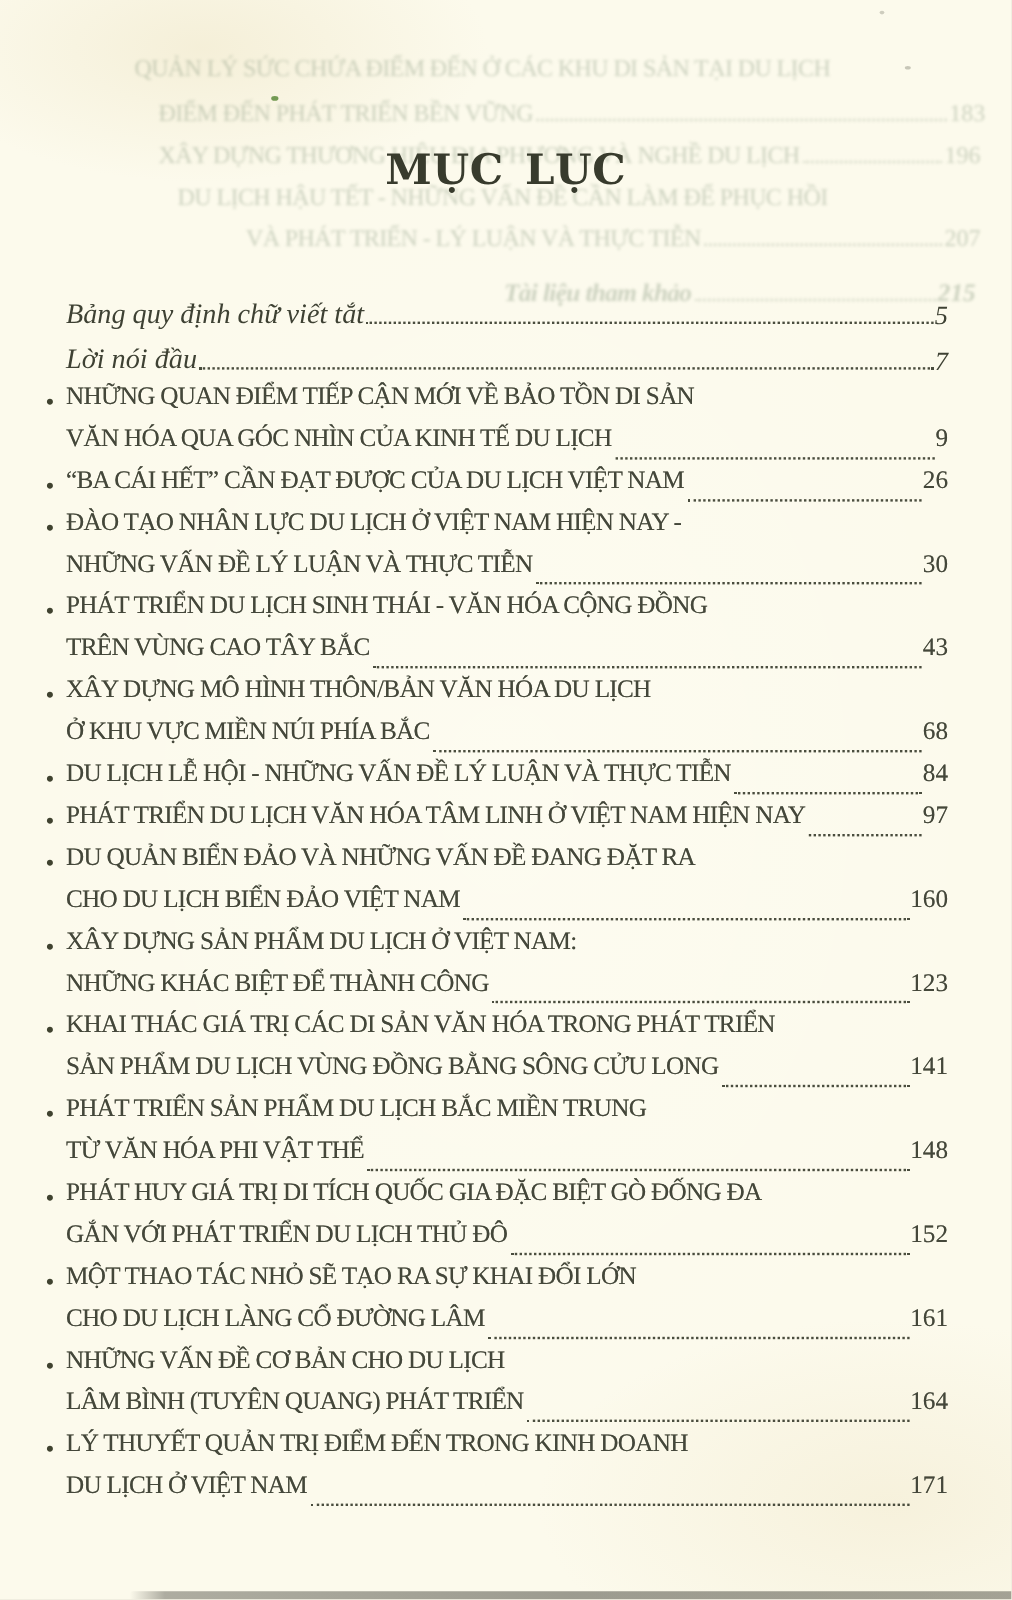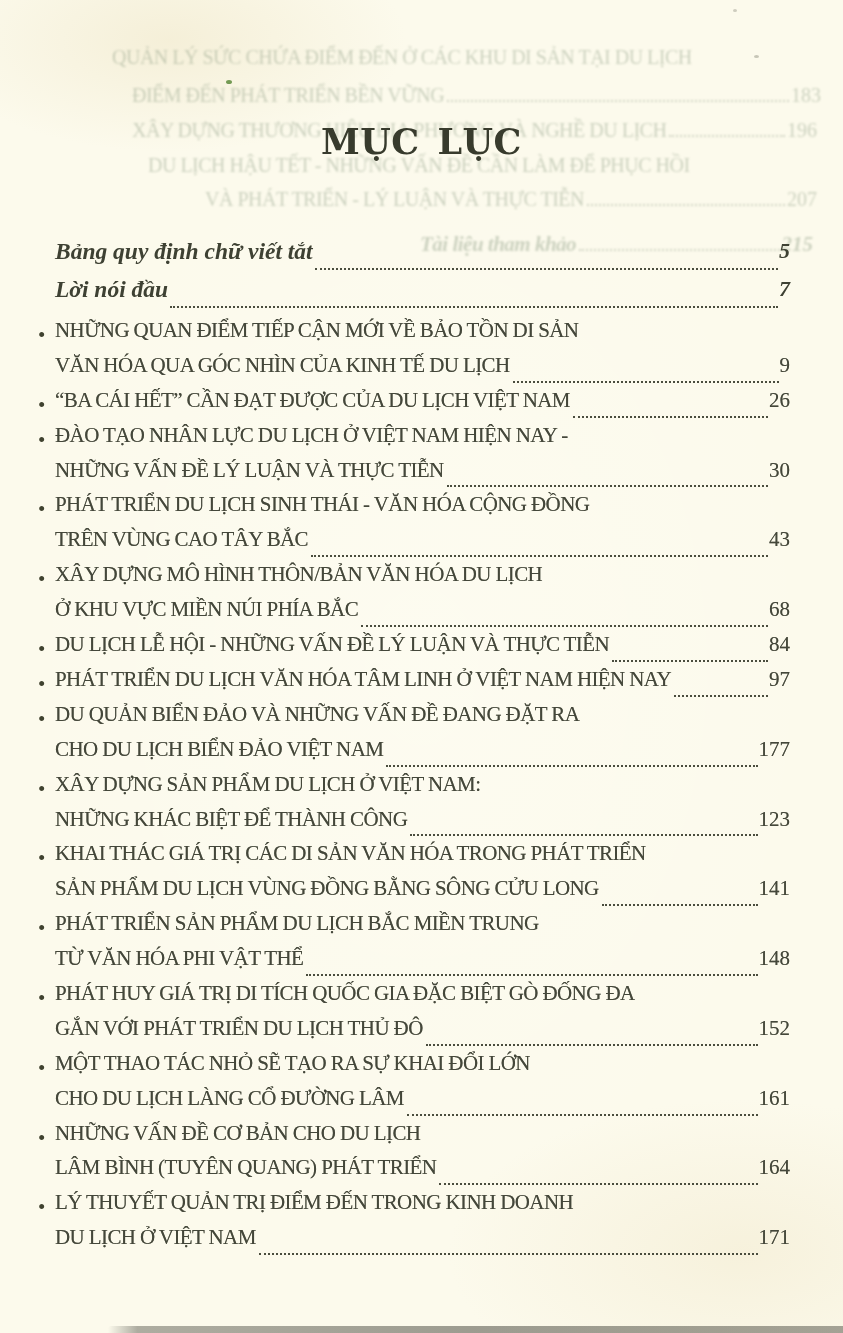--- a/index.html
+++ b/index.html
@@ -46,23 +46,23 @@
     font-weight:bold;
     font-size:35px;
     letter-spacing:.5px;
     word-spacing:5px;
     color:#383b2d;
   }
 
   
   .front{position:absolute;top:238px;left:55px;right:53px;}
   .frow{
-    display:flex;
+    display:flex;align-items:flex-end;
     height:38px;
-    font-weight:bold;font-style:italic;
+    font-weight:normal;font-style:italic;
     font-size:23.5px;
     color:#3e4133;
   }
   .frow .t{white-space:nowrap;}
   .frow .leader{
     flex:1 1 auto;min-width:12px;
     border-bottom:2.2px dotted #4a4d3e;
     margin:0 1px 6px 2px;
   }
   .frow .pg{font-size:22px;font-style:italic;}
@@ -241,21 +241,21 @@
       </div>
       <div class="entry">
         <div class="bullet">•</div>
         <div class="entry-lines">
           <div class="line">
             <span class="t">DU QUẢN BIỂN ĐẢO VÀ NHỮNG VẤN ĐỀ ĐANG ĐẶT RA</span>
           </div>
           <div class="line">
             <span class="t">CHO DU LỊCH BIỂN ĐẢO VIỆT NAM</span>
             <span class="leader"></span>
-            <span class="pg">177</span>
+            <span class="pg">160</span>
           </div>
         </div>
       </div>
       <div class="entry">
         <div class="bullet">•</div>
         <div class="entry-lines">
           <div class="line">
             <span class="t">XÂY DỰNG SẢN PHẨM DU LỊCH Ở VIỆT NAM:</span>
           </div>
           <div class="line">

